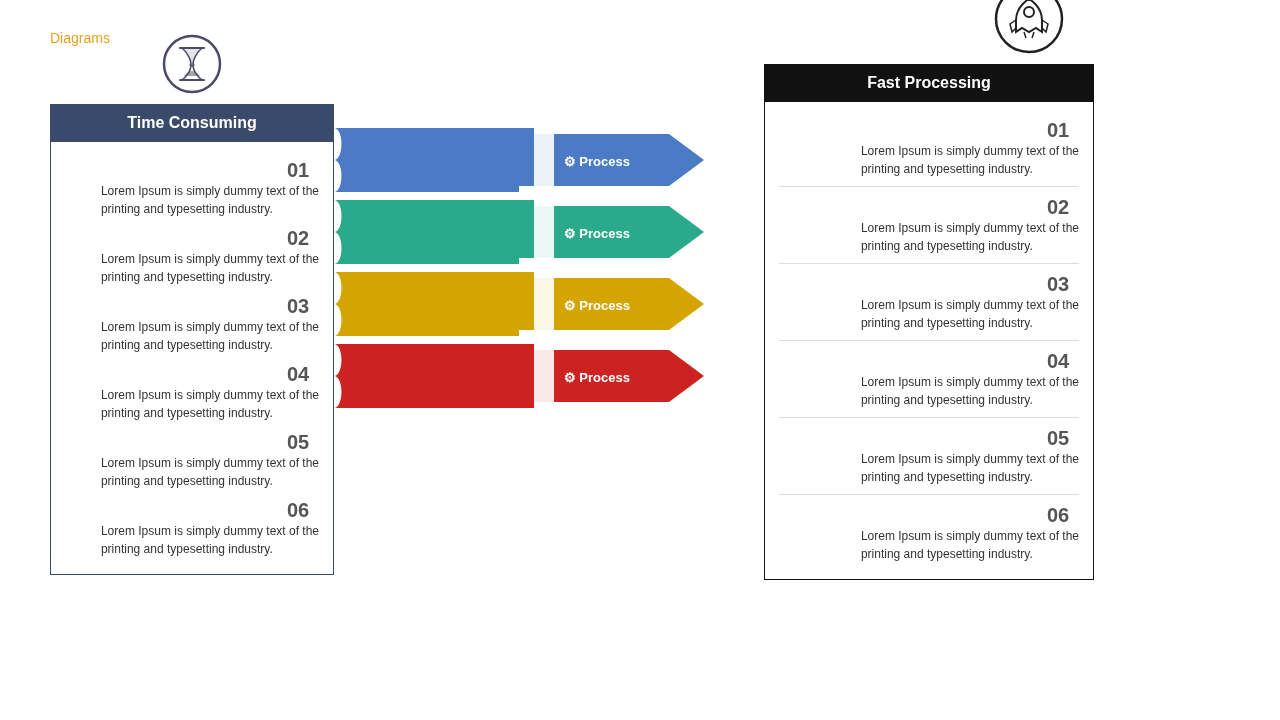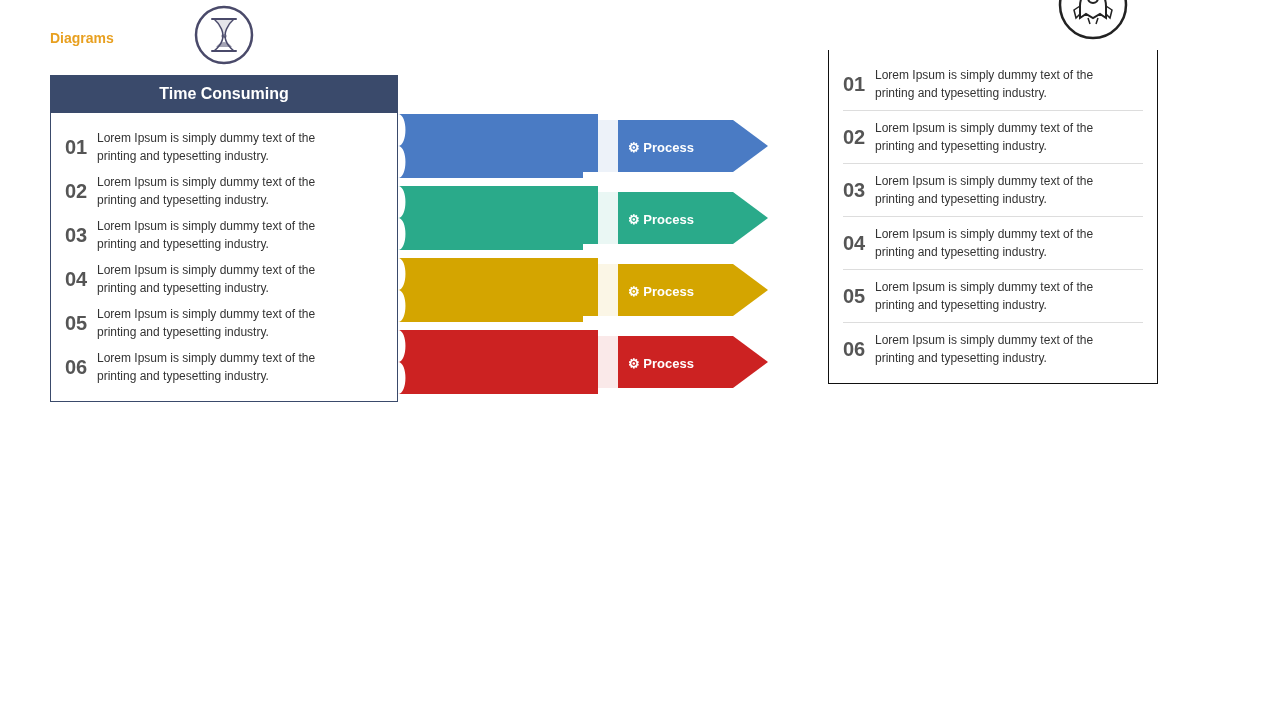--- a/index.html
+++ b/index.html
@@ -16,45 +16,45 @@
       width: 1280px;
       height: 720px;
       background: #fff;
       padding: 30px 50px 20px 50px;
       position: relative;
     }
 
     .category-label {
       color: #e8a020;
       font-size: 14px;
-      font-weight: 700;
-      margin-bottom: 4px;
+      font-weight: 400;
+      margin-bottom: 18px;
     }
 
     .main-title {
       font-size: 38px;
       font-weight: 900;
       color: #1a1a1a;
       letter-spacing: 1px;
       margin-bottom: 20px;
     }
 
     .diagram-area {
       display: flex;
       align-items: flex-start;
       position: relative;
       width: 100%;
     }
 
     
     .left-panel {
-      width: 348px;
+      width: 284px;
       flex-shrink: 0;
       position: relative;
-      margin-top: 25px;
+      margin-top: 40px;
     }
 
     .hourglass-icon {
       position: absolute;
       top: -70px;
       left: 50%;
       transform: translateX(-50%);
       width: 60px;
       height: 60px;
     }
@@ -70,22 +70,23 @@
 
     .left-body {
       border: 1.5px solid #3a4a6b;
       border-top: none;
       padding: 8px 14px 8px 14px;
       background: #fff;
     }
 
     .list-item {
       display: flex;
-      align-items: center;
+      align-items: flex-end;
       margin: 8px 0;
+      flex-direction: column;
     }
 
     .item-num {
       font-size: 20px;
       font-weight: 700;
       color: #555;
       min-width: 32px;
       line-height: 1.2;
     }
 
@@ -243,20 +244,21 @@
       <svg class="rocket-icon" viewBox="0 0 70 70" fill="none" xmlns="http://www.w3.org/2000/svg" style="position:absolute;top:-80px;right:30px;width:70px;height:70px;">
         <circle cx="35" cy="35" r="33" stroke="#222" stroke-width="2.5" fill="white"></circle>
         <path d="M35 15 C35 15 48 22 48 36 L48 48 L42 44 L35 48 L28 44 L22 48 L22 36 C22 22 35 15 35 15Z" stroke="#222" stroke-width="2" fill="none"></path>
         <ellipse cx="35" cy="28" rx="5" ry="5" stroke="#222" stroke-width="2" fill="none"></ellipse>
         <path d="M22 36 L16 40 L18 48 L22 44" stroke="#222" stroke-width="1.5" fill="none"></path>
         <path d="M48 36 L54 40 L52 48 L48 44" stroke="#222" stroke-width="1.5" fill="none"></path>
         <line x1="30" y1="48" x2="32" y2="54" stroke="#222" stroke-width="1.5"></line>
         <line x1="40" y1="48" x2="38" y2="54" stroke="#222" stroke-width="1.5"></line>
       </svg>
 
+      <div class="right-header">Fast Processing</div>
       <div class="right-body">
 
       <div class="list-item">
     <span class="item-num">01</span>
     <span class="item-text">Lorem Ipsum is simply dummy text of the<br>printing and typesetting industry.</span>
   </div>
           <div class="divider-line"></div>
           <div class="list-item">
     <span class="item-num">02</span>
     <span class="item-text">Lorem Ipsum is simply dummy text of the<br>printing and typesetting industry.</span>

